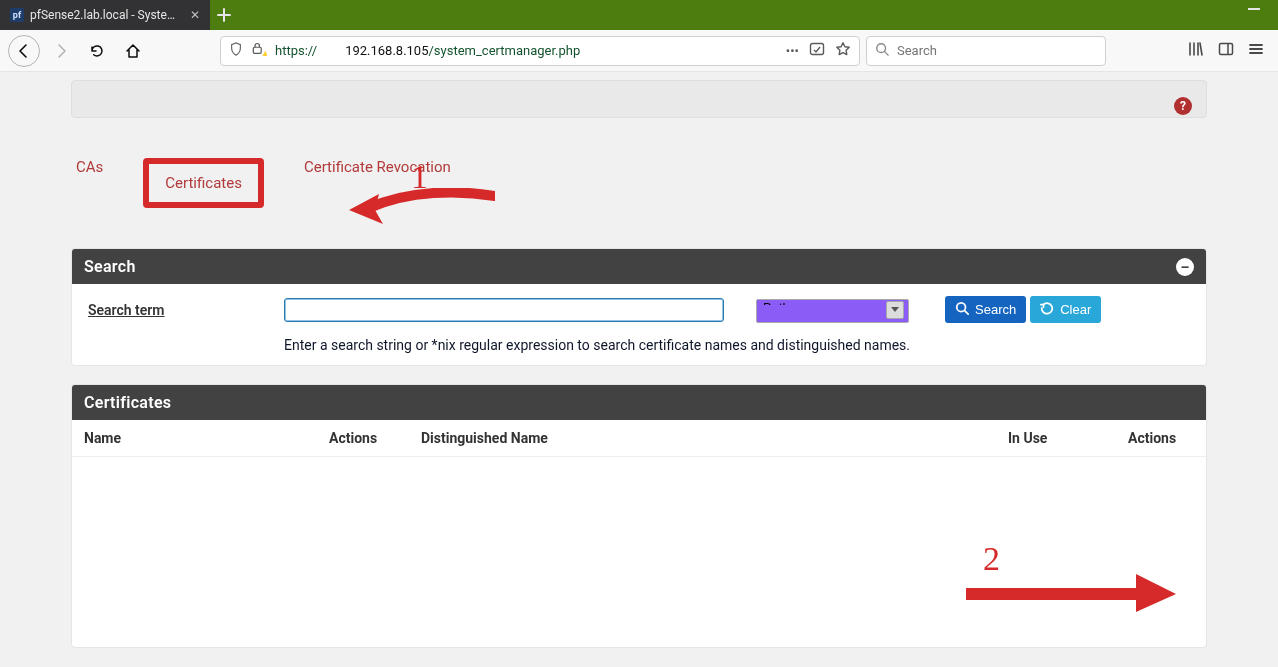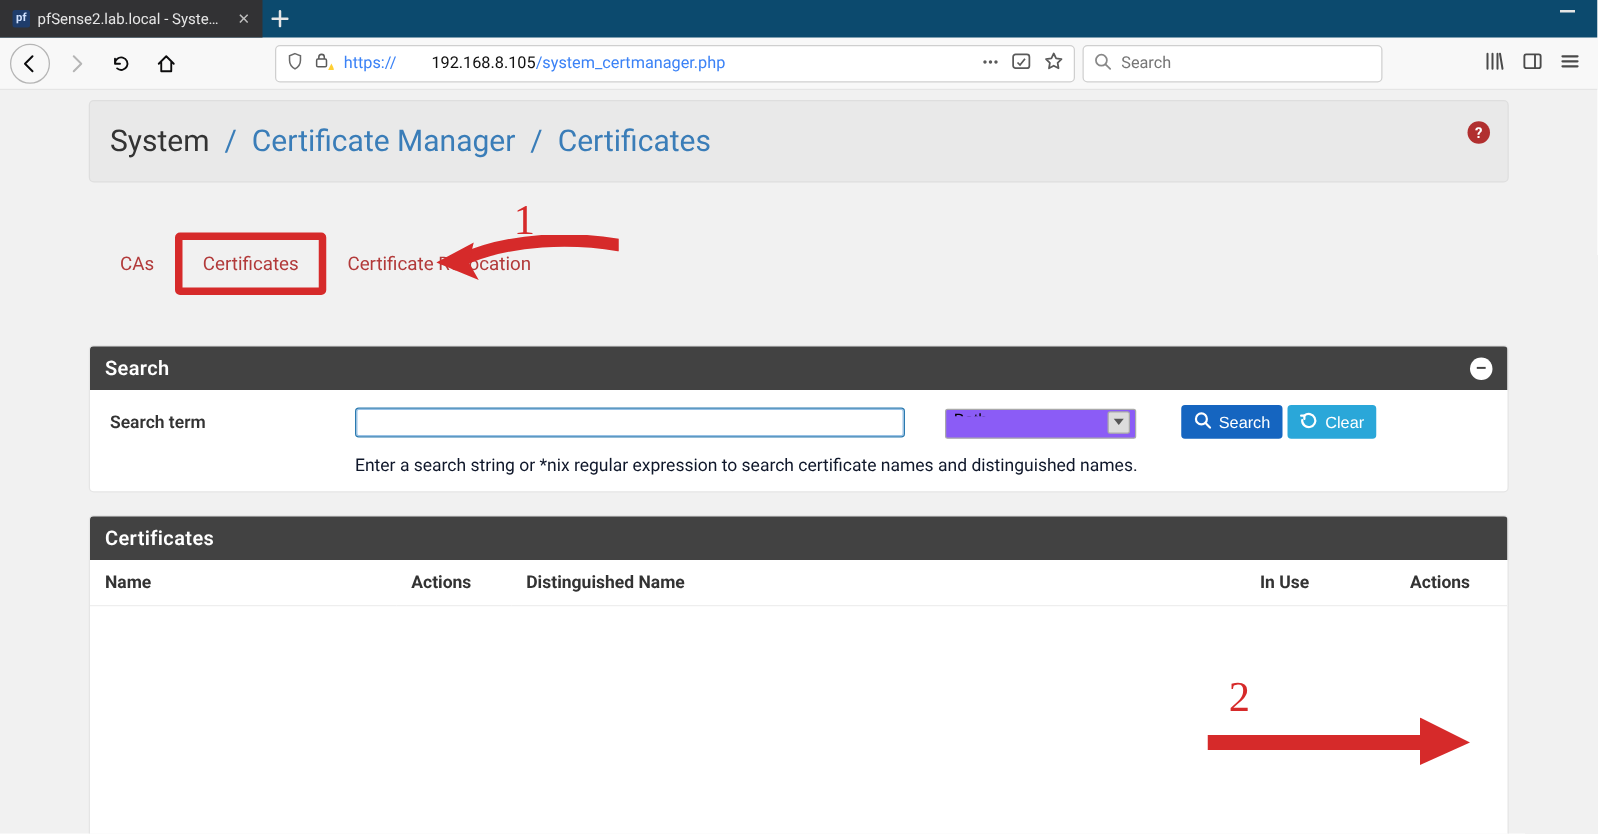--- a/index.html
+++ b/index.html
@@ -1,58 +1,58 @@
 <!DOCTYPE html>
 <html><head>
 <meta charset="utf-8">
 <style>
   * { box-sizing: border-box; margin: 0; padding: 0; }
   html, body { width: 1278px; height: 667px; font-family: -apple-system, BlinkMacSystemFont, "Segoe UI", Roboto, Arial, sans-serif; background:#fff; }
   
   .browser-chrome { width:100%; background:#f0f0f0; }
-  .tab-strip { display:flex; align-items:center; height:30px; background:#0c4a6e; position:relative; }
+  .tab-strip { display:flex; align-items:center; height:30px; background:#4d7c0f; position:relative; }
   .tab { display:flex; align-items:center; height:30px; background:#323234; color:#e6e6e6; font-size:12px; padding:0 10px; width:210px; gap:6px; border-top-left-radius:0; }
   .tab .fav { width:14px; height:14px; background:#1f3d6b; display:flex; align-items:center; justify-content:center; color:#cfe1ff; font-size:9px; font-weight:700; border-radius:2px; }
   .tab .title { flex:1; white-space:nowrap; overflow:hidden; text-overflow:ellipsis; }
   .tab .close { color:#bfbfbf; cursor:pointer; }
   .new-tab { width:28px; height:28px; display:flex; align-items:center; justify-content:center; color:#e6e6e6; cursor:pointer; }
   .win-min { position:absolute; right:18px; top:8px; width:12px; height:2px; background:#e6e6e6; }
   .nav-row { display:flex; align-items:center; height:42px; padding:4px 8px; gap:6px; background:#f8f8f8; border-bottom:1px solid #e5e5e5; }
   .nav-btn { width:30px; height:30px; display:flex; align-items:center; justify-content:center; color:#0c0c0d; border:1px solid transparent; border-radius:4px; cursor:pointer; }
   .nav-btn.back { border:1px solid #b5b5b5; border-radius:50%; width:32px; height:32px; }
   .nav-btn.disabled { color:#b5b5b5; cursor:default; }
   .url-bar { flex:0 0 640px; display:flex; align-items:center; height:30px; border:1px solid #cfcfcf; border-radius:4px; background:#fff; padding:0 8px; gap:8px; font-size:13px; color:#0c0c0d; }
   .url-bar .shield { color:#6a6a6a; }
   .url-bar .lock { color:#a27500; position:relative; }
   .url-text { flex:1; white-space:nowrap; overflow:hidden; }
-  .url-text .grey { color:#3b82f6; }
+  .url-text .grey { color:#14532d; }
   .url-text .bold { font-weight:400; color:#111;margin-left:28px; }
   .url-icons { display:flex; gap:10px; color:#5a5a5a; align-items:center;}
   .search-bar { flex:0 0 240px; display:flex; align-items:center; height:30px; border:1px solid #cfcfcf; border-radius:4px; background:#fff; padding:0 8px; gap:8px; font-size:13px; color:#757575; }
   .right-icons { margin-left:auto; display:flex; gap:14px; color:#4a4a4a; padding-right:6px;}
   .content-bg { background:#f1f1f1; width:100%; height:calc(667px - 72px); padding:8px 0 0; overflow:hidden; }
   .page { width:1136px; margin:0 auto; }
   
   .breadcrumb-panel { background:#e9e9e9; border:1px solid #dedede; border-radius:4px; padding:18px 16px; display:flex; align-items:center; position:relative; }
   .breadcrumb-panel h1 { font-size:24px; font-weight:400; color:#333; }
   .breadcrumb-panel .sep { color:#3a7db8; margin:0 6px; }
   .breadcrumb-panel a { color:#3a7db8; text-decoration:none; }
   .help-icon { position:absolute; right:14px; top:16px; width:18px; height:18px; border-radius:50%; background:#b12f2f; color:#fff; font-size:12px; font-weight:700; display:flex; align-items:center; justify-content:center; cursor:pointer;}
   
-  .subtabs { display:flex; gap:17px; margin:40px 0 40px 25px; font-size:15px; align-items:center;}
+  .subtabs { display:flex; gap:40px; margin:40px 0 40px 5px; font-size:15px; }
   .subtabs a { color:#b23a3a; text-decoration:none; }
   .subtabs a.active {}
   .red-box { border:6px solid #d62a2a; border-radius:4px; padding:10px 16px; display:inline-block; }
   
   .panel { background:#fff; border:1px solid #e5e5e5; border-radius:4px; margin-bottom:18px; overflow:hidden; }
   .panel-hd { background:#424242; color:#fff; font-weight:600; font-size:16px; padding:8px 12px; display:flex; align-items:center; justify-content:space-between; letter-spacing:.3px;}
   .panel-hd .collapse { width:18px; height:18px; border-radius:50%; background:#fff; color:#424242; display:flex; align-items:center; justify-content:center; font-weight:700; font-size:14px; cursor:pointer;}
   .panel-body { padding:12px; }
   .form-row { display:flex; align-items:center; gap:0; }
-  .form-label { width:200px; color:#333; font-weight:600; font-size:14px; padding-left:4px;}
+  .form-label { width:200px; color:#333; font-weight:600; font-size:14px; padding-left:4px;text-decoration:underline;}
   .text-input { width:440px; height:24px; border:1px solid #2a7ab0; border-radius:3px; background:#fff; padding:1px 4px; outline:none; box-shadow:0 0 0 1px #98c1e6 inset; }
   .select { width:153px; height:24px; border:1px solid #a9a9a9; background:#8b5cf6; font-size:13px; padding:0 22px 17px 6px; appearance:none; position:relative; border-radius:2px; }
   .select-wrap { position:relative; display:inline-block; margin-left:32px;}
   .select-wrap::after { content:""; position:absolute; right:5px; top:4px; width:16px; height:16px; background:#dcdcdc; border:1px solid #a9a9a9; border-radius:2px;}
   .select-wrap::before { content:""; position:absolute; right:10px; top:10px; width:0; height:0; border-left:4px solid transparent; border-right:4px solid transparent; border-top:5px solid #555; z-index:2;}
   .btn { display:inline-flex; align-items:center; gap:6px; border:none; border-radius:3px; color:#fff; font-size:13px; padding:5px 10px; cursor:pointer; }
   .btn-primary { background:#1565c0; }
   .btn-info { background:#2aa7d9; }
   .btns { margin-left:36px; display:flex; gap:4px;}
   .hint { text-align:left; color:#0f172a; font-size:14px; margin-top:14px; padding-left:200px;}
@@ -166,27 +166,20 @@
           </svg>
       </span>
     </div>
   </div>
 </div>
 
 <div class="content-bg">
   <div class="page page-rel">
 
     <div class="breadcrumb-panel">
-      <h1>
-        <span>System</span>
-        <span class="sep">/</span>
-        <a href="#">Certificate Manager</a>
-        <span class="sep">/</span>
-        <a href="#">Certificates</a>
-      </h1>
       <div class="help-icon">?</div>
     </div>
 
     <div class="subtabs">
       <a href="#">CAs</a>
       <span class="red-box">
         <a href="#" class="active">Certificates</a>
       </span>
       <a href="#">Certificate Revocation</a>
     </div>

